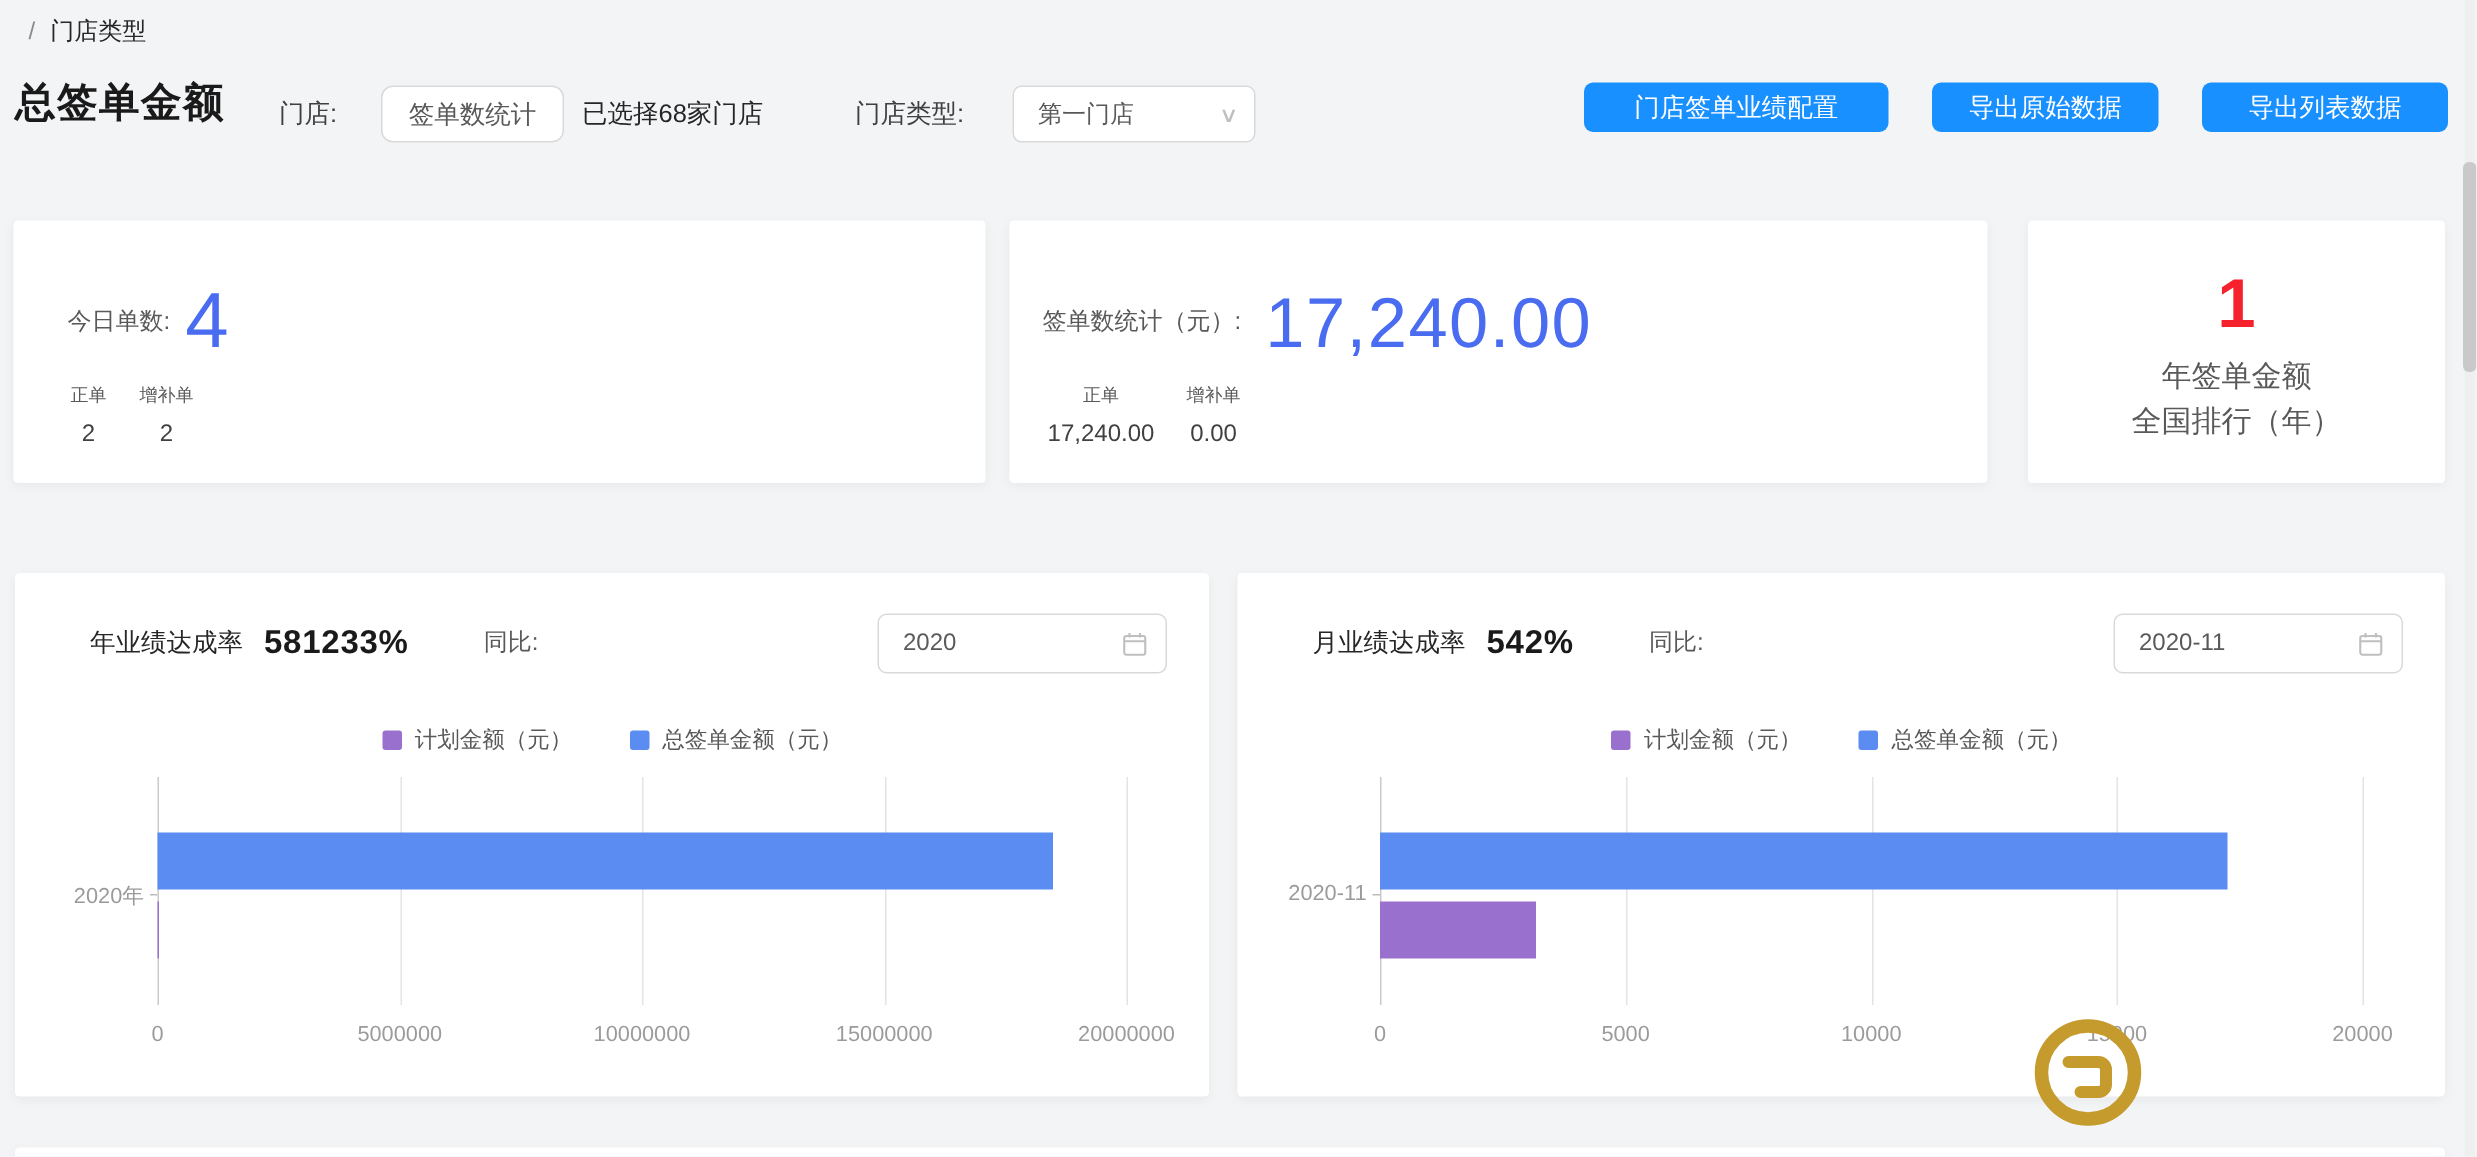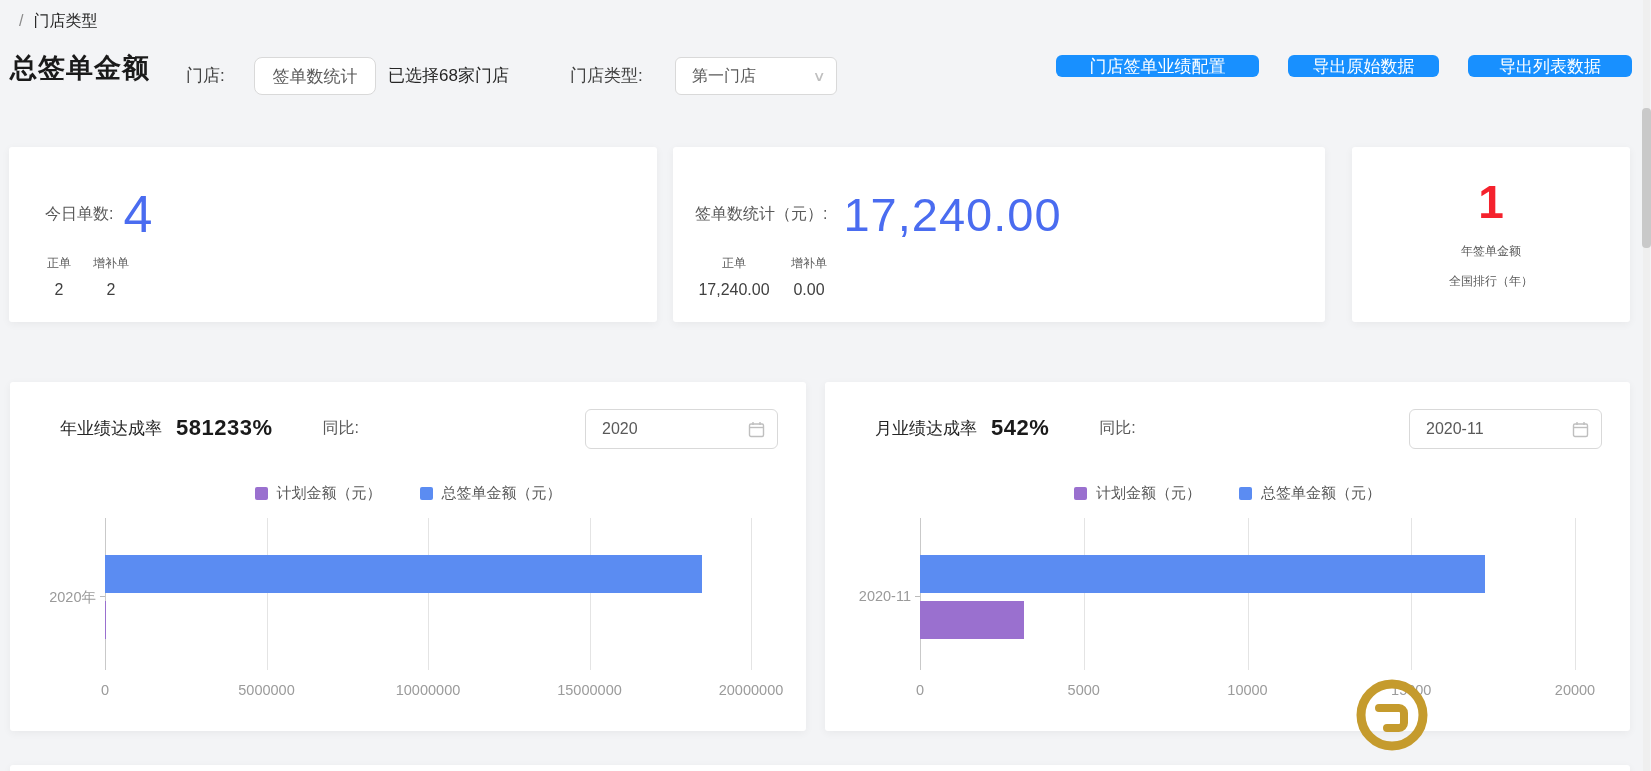--- a/index.html
+++ b/index.html
@@ -15,21 +15,21 @@
   .store-label { left:186px; }
   .store-btn { position:absolute; left:254px; top:57px; width:122px; height:38px; background:#fff;
     border:1px solid #d9d9d9; border-radius:8px; font-size:17px; color:#595959;
     display:flex; align-items:center; justify-content:center; cursor:pointer; }
   .store-info { position:absolute; left:388px; top:64px; font-size:17px; color:#262626; }
   .type-label { left:570px; }
   .type-select { position:absolute; left:675px; top:57px; width:162px; height:38px; background:#fff;
     border:1px solid #d9d9d9; border-radius:6px; display:flex; align-items:center;
     padding:0 12px 0 16px; font-size:16px; color:#595959; cursor:pointer; }
   .type-select .chev { margin-left:auto; color:#bfbfbf; font-size:14px; transform:scaleX(1.3); }
-  .btn-primary { position:absolute; top:55px; height:22px; background:var(--accent,#1890ff); color:#fff;
+  .btn-primary { position:absolute; top:55px; height:33px; background:var(--accent,#1890ff); color:#fff;
     border:none; border-radius:6px; font-size:17px; display:flex; align-items:center; justify-content:center;
     cursor:pointer; font-family:inherit; }
   .btn-1 { left:1056px; width:203px; }
   .btn-2 { left:1288px; width:151px; }
   .btn-3 { left:1468px; width:164px; }
 
   
   .card { position:absolute; background:#fff; border-radius:3px; box-shadow:0 2px 8px rgba(0,0,0,0.05); }
   .stat-card-1 { left:9px;  top:147px; width:648px; height:175px; }
   .stat-card-2 { left:673px; top:147px; width:652px; height:175px; }
@@ -47,21 +47,21 @@
   .stat-card-2 .stat-subs { left:20px; gap:4px; }
   .stat-sub { text-align:center; }
   .stat-card-1 .stat-sub { min-width:36px; }
   .stat-card-2 .stat-sub:first-child { min-width:82px; }
   .stat-card-2 .stat-sub:last-child  { min-width:60px; }
   .stat-sub .sl { font-size:12px; color:#595959; }
   .stat-sub .sv { font-size:16px; color:#404040; margin-top:9px; }
 
   .stat-card-3 { display:flex; flex-direction:column; align-items:center; padding-top:32px; text-align:center; }
   .rank-num { font-size:46px; font-weight:700; color:var(--rank-red,#f5222d); line-height:1; }
-  .rank-line { font-size:12px; color:#595959; margin-top:10px; line-height:20px; }
+  .rank-line { font-size:20px; color:#595959; margin-top:10px; line-height:20px; }
   .rank-line.first { margin-top:16px; }
 
   
   .chart-card-a { left:10px;  top:382px; width:796px; height:349px; }
   .chart-card-b { left:825px; top:382px; width:805px; height:349px; }
   .chart-header { position:absolute; top:24px; left:50px; right:240px; height:44px; display:flex; align-items:center; }
   .chart-title { font-size:17px; color:#262626; }
   .chart-rate { font-size:22px; font-weight:700; color:#1a1a1a; margin-left:14px; letter-spacing:0.5px; }
   .chart-compare { font-size:16px; color:#595959; margin-left:50px; }
   .date-input { position:absolute; right:28px; top:27px; width:193px; height:40px; background:#fff;

